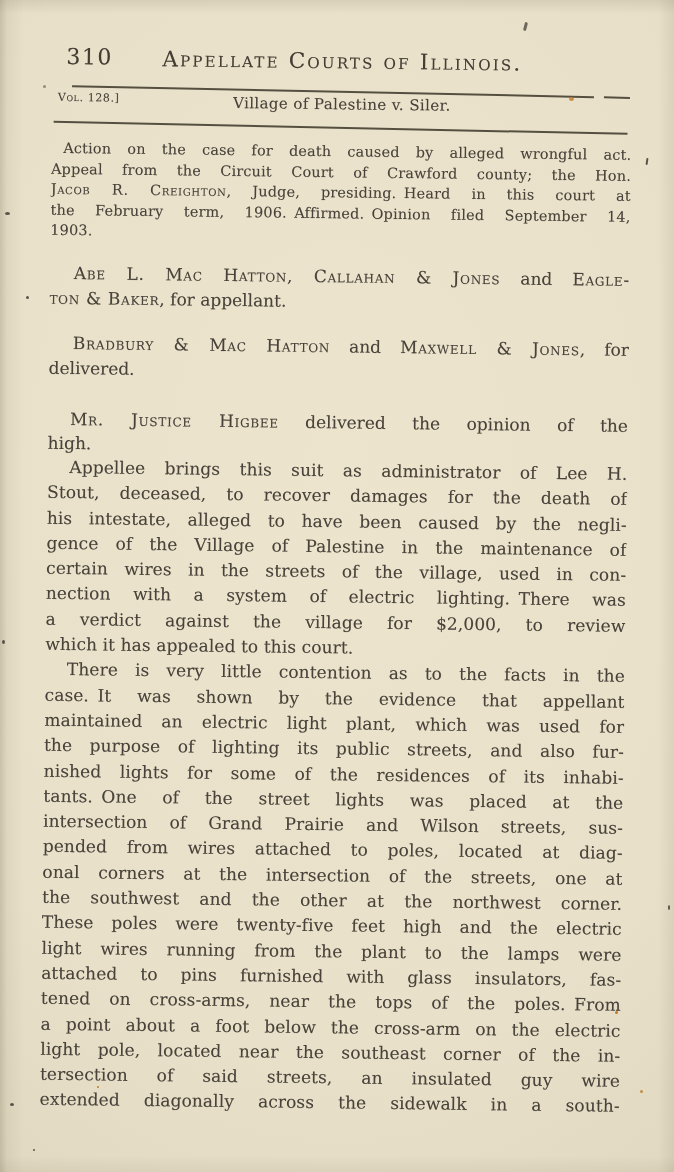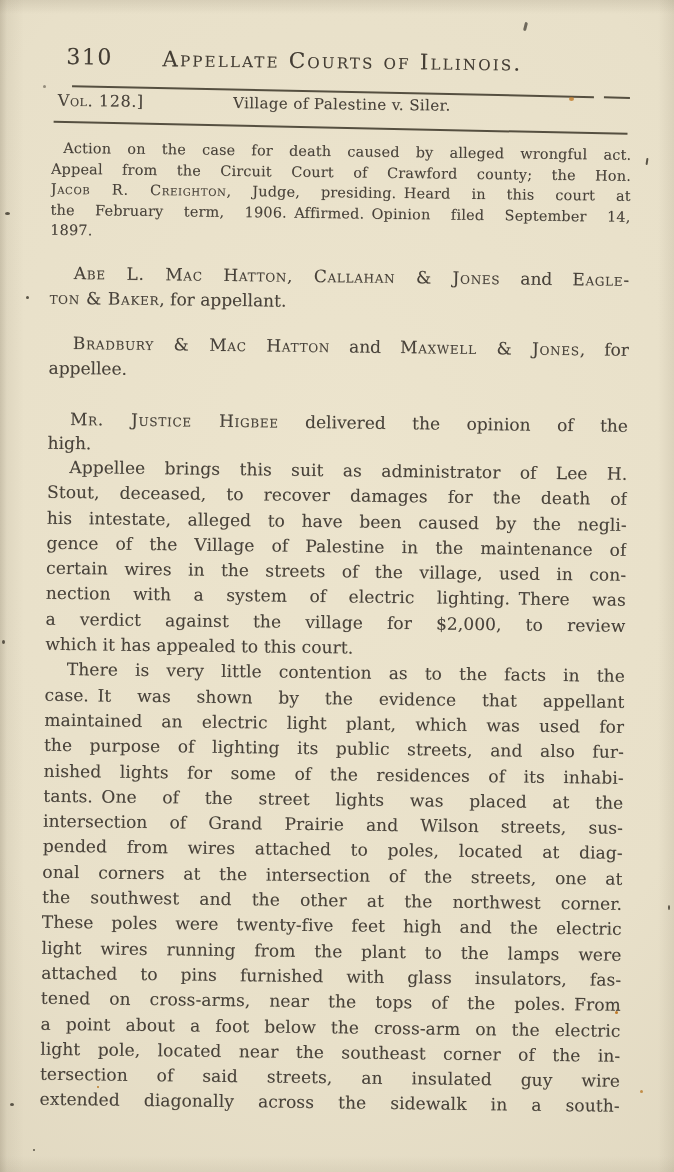--- a/index.html
+++ b/index.html
@@ -34,21 +34,21 @@
     position:absolute; left:0; right:0; top:1px; text-align:center;
     font-variant:small-caps; font-size:21.5px; letter-spacing:2.2px; color:#433d34;
   }
   .rule { display:flex; align-items:center; transform:rotate(0.5deg); transform-origin:left center; }
   .rule1 { margin-top:11px; }
   .rule1 .rule-main { height:2px; background:#554f40; width:522px; margin-left:20px; }
   .rule1 .rule-dash { height:2px; background:#554f40; width:26px; margin-left:10px; }
   .runhead { position:relative; margin-top:4px; height:23px; }
   .vol {
     position:absolute; left:6px; top:0;
-    font-variant:small-caps; font-size:16px; letter-spacing:0.6px;
+    font-variant:small-caps; font-size:11px; letter-spacing:0.6px;
   }
   .case-title {
     position:absolute; left:0; right:0; top:1px; text-align:center;
     font-size:15px; letter-spacing:0.4px;
   }
   .rule2 { margin-top:7px; }
   .rule2 .rule-main { height:2px; background:#554f40; width:574px; margin-left:2px; }
   
   .text-body { margin-top:15px; }
   .para { margin:0; }
@@ -110,29 +110,29 @@
     <div class="rule rule2">
       <span class="rule-main"></span>
     </div>
 
     <div class="text-body">
         <div class="para syllabus">
           <div class="tline firstline"><span>Action on the case for death caused by alleged wrongful act.</span></div>
           <div class="tline"><span>Appeal from the Circuit Court of Crawford county; the Hon.</span></div>
           <div class="tline"><span class="sc">Jacob R. Creighton</span><span>, Judge, presiding. Heard in this court at</span></div>
           <div class="tline"><span>the February term, 1906. Affirmed. Opinion filed September 14,</span></div>
-          <div class="tline lastline"><span>1897.</span></div>
+          <div class="tline lastline"><span>1903.</span></div>
         </div>
         <div class="para counsel">
           <div class="tline firstline"><span class="sc">Abe L. Mac Hatton, Callahan &amp; Jones</span><span> and </span><span class="sc">Eagle-</span></div>
           <div class="tline lastline"><span class="sc">ton &amp; Baker</span><span>, for appellant.</span></div>
         </div>
         <div class="para counsel">
           <div class="tline firstline"><span class="sc">Bradbury &amp; Mac Hatton</span><span> and </span><span class="sc">Maxwell &amp; Jones</span><span>, for</span></div>
-          <div class="tline lastline"><span>appellee.</span></div>
+          <div class="tline lastline"><span>delivered.</span></div>
         </div>
         <div class="para opinion">
           <div class="tline firstline"><span class="sc">Mr. Justice Higbee</span><span> delivered the opinion of the</span></div>
           <div class="tline lastline"><span>high.</span></div>
         </div>
         <div class="para body">
           <div class="tline firstline"><span>Appellee brings this suit as administrator of Lee H.</span></div>
           <div class="tline"><span>Stout, deceased, to recover damages for the death of</span></div>
           <div class="tline"><span>his intestate, alleged to have been caused by the negli-</span></div>
           <div class="tline"><span>gence of the Village of Palestine in the maintenance of</span></div>

